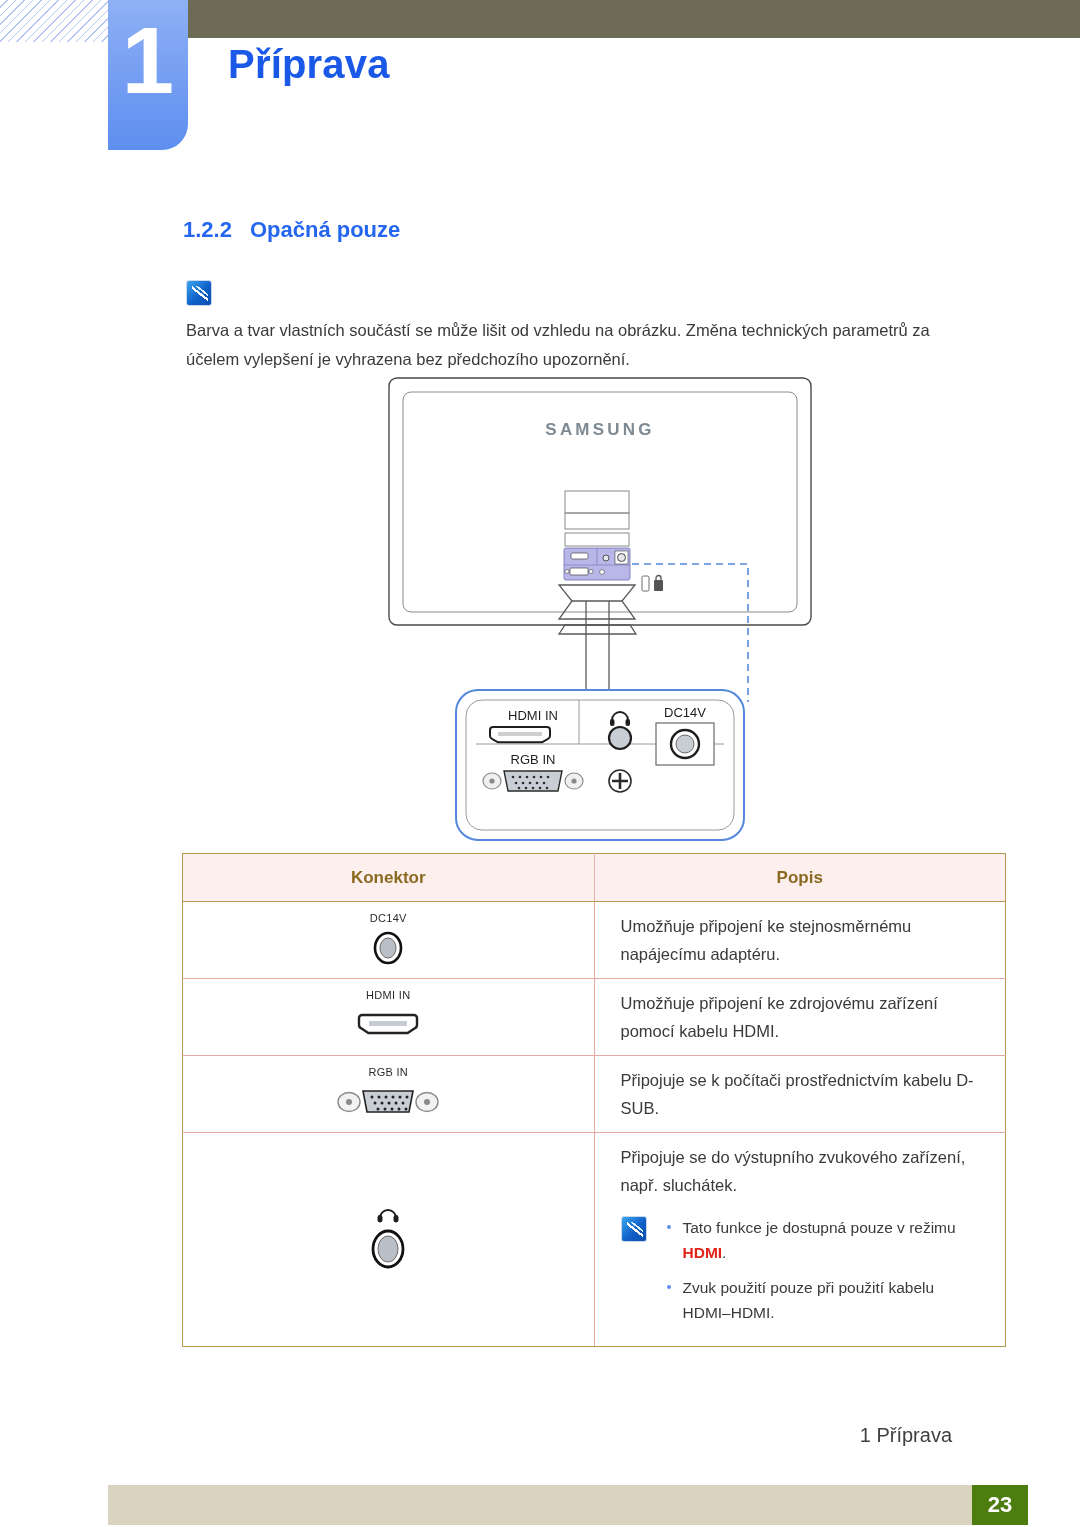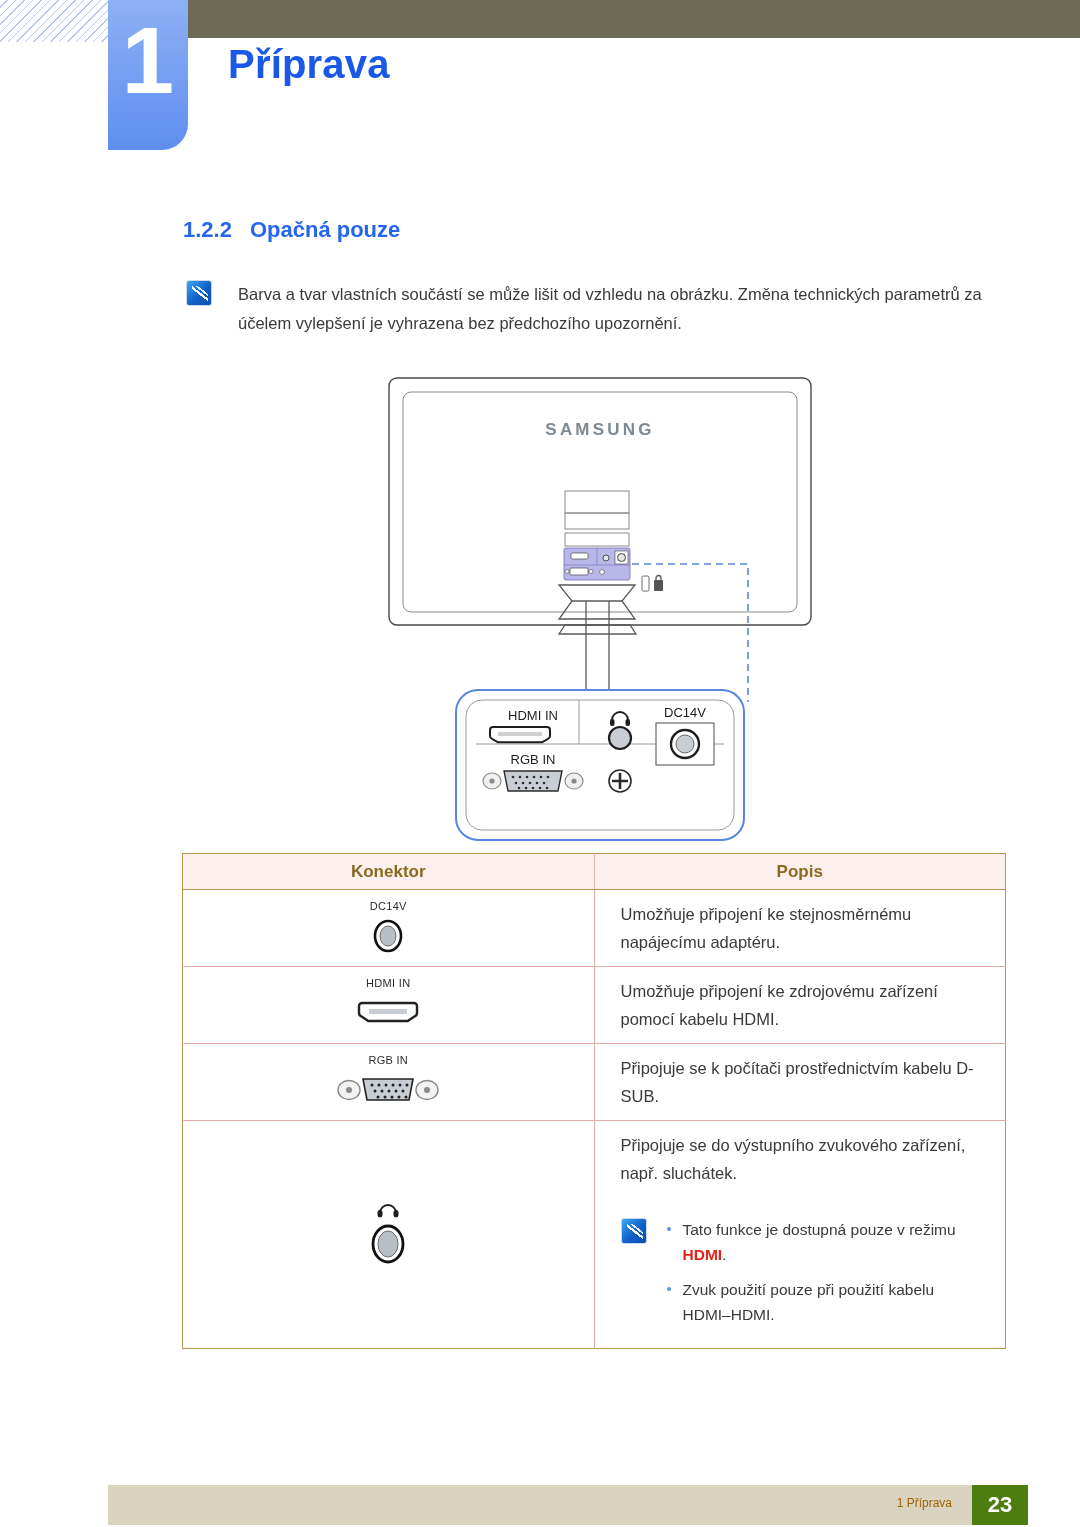--- a/index.html
+++ b/index.html
@@ -56,21 +56,21 @@
     position:relative; flex:0 0 26px;
     border:1px solid #c9d8ea;
   }
   .note-icon::after {
     content:""; position:absolute; left:5px; top:5px;
     width:16px; height:16px;
     background:
       linear-gradient(38deg, transparent 46%, #ffffff 46%, #ffffff 56%, transparent 56%),
       linear-gradient(38deg, transparent 64%, #dff0ff 64%, #dff0ff 72%, transparent 72%);
   }
-  #note-block .row { display:flex; gap:26px; align-items:flex-start; }
+  #note-block .row { display:flex; gap:10px; align-items:flex-start;flex-direction:column; }
   #note-text {
     font-size:16.5px; color:#3a3a3a; line-height:1.75; max-width:760px;
   }
 
   
   #illustration {
     position:absolute; left:380px; top:372px; width:440px; height:490px;
   }
   #illustration svg { display:block; }
 
@@ -81,54 +81,54 @@
     table-layout:fixed;
   }
   #conn-table td, #conn-table th {
     border:1px solid #b3984f;
     vertical-align:middle;
   }
   #conn-table thead th {
     background:#fcefee;
     color:#8a6a21;
     font-size:17px; font-weight:bold;
-    height:36px;
+    height:48px;
     border-color:#b3984f;
     margin-top:44px;
   }
   #conn-table thead th.left-h { border-right:1px solid #e6b3ad; }
   #conn-table tbody td { border-color:#e6a99f; }
   #conn-table tbody tr td:first-child { border-left-color:#b3984f; }
   #conn-table tbody tr td:last-child  { border-right-color:#b3984f;border-radius:25px; }
   #conn-table tbody tr:last-child td  { border-bottom-color:#b3984f; }
   .col-conn { width:278px; text-align:center; padding:10px 0; }
   .col-desc { padding:10px 26px; font-size:16.5px; color:#3a3a3a; line-height:1.7; }
   .conn-label { font-size:11px; color:#2b2b2b; letter-spacing:.3px; margin-bottom:4px; }
   .conn-art { display:flex; justify-content:center; align-items:center; height:40px; }
 
-  .sub-note { display:flex; gap:16px; align-items:flex-start; margin-top:31px; }
+  .sub-note { display:flex; gap:16px; align-items:flex-start; margin-top:17px; }
   .sub-list { list-style:none; margin:0; padding:0; }
   .sub-list li {
     font-size:15.5px; color:#3a3a3a; line-height:1.6;
     position:relative; padding-left:20px; margin-bottom:10px;
   }
   .sub-list li::before {
     content:""; position:absolute; left:4px; top:9px;
     width:4px; height:4px; border-radius:50%; background:#5e8ef0;
   }
   .hdmi-red { color:#e2231a; font-weight:bold; }
 
   
   #footer-bar {
     position:absolute; left:108px; top:1485px; width:920px; height:40px;
     background:#d9d3c0;
   }
   #footer-text {
-    position:absolute; right:128px; top:1496px;
-    font-size:12px; color:#a16207;
+    position:absolute; right:128px; top:1424px;
+    font-size:20px; color:#404040;
   }
   #footer-page {
     position:absolute; left:972px; top:1485px; width:56px; height:40px;
     background:#4d7c0f; color:#ffffff;
     font-size:22px; font-weight:bold;
     display:flex; align-items:center; justify-content:center;
   }
 </style>
 </head>
 <body>

